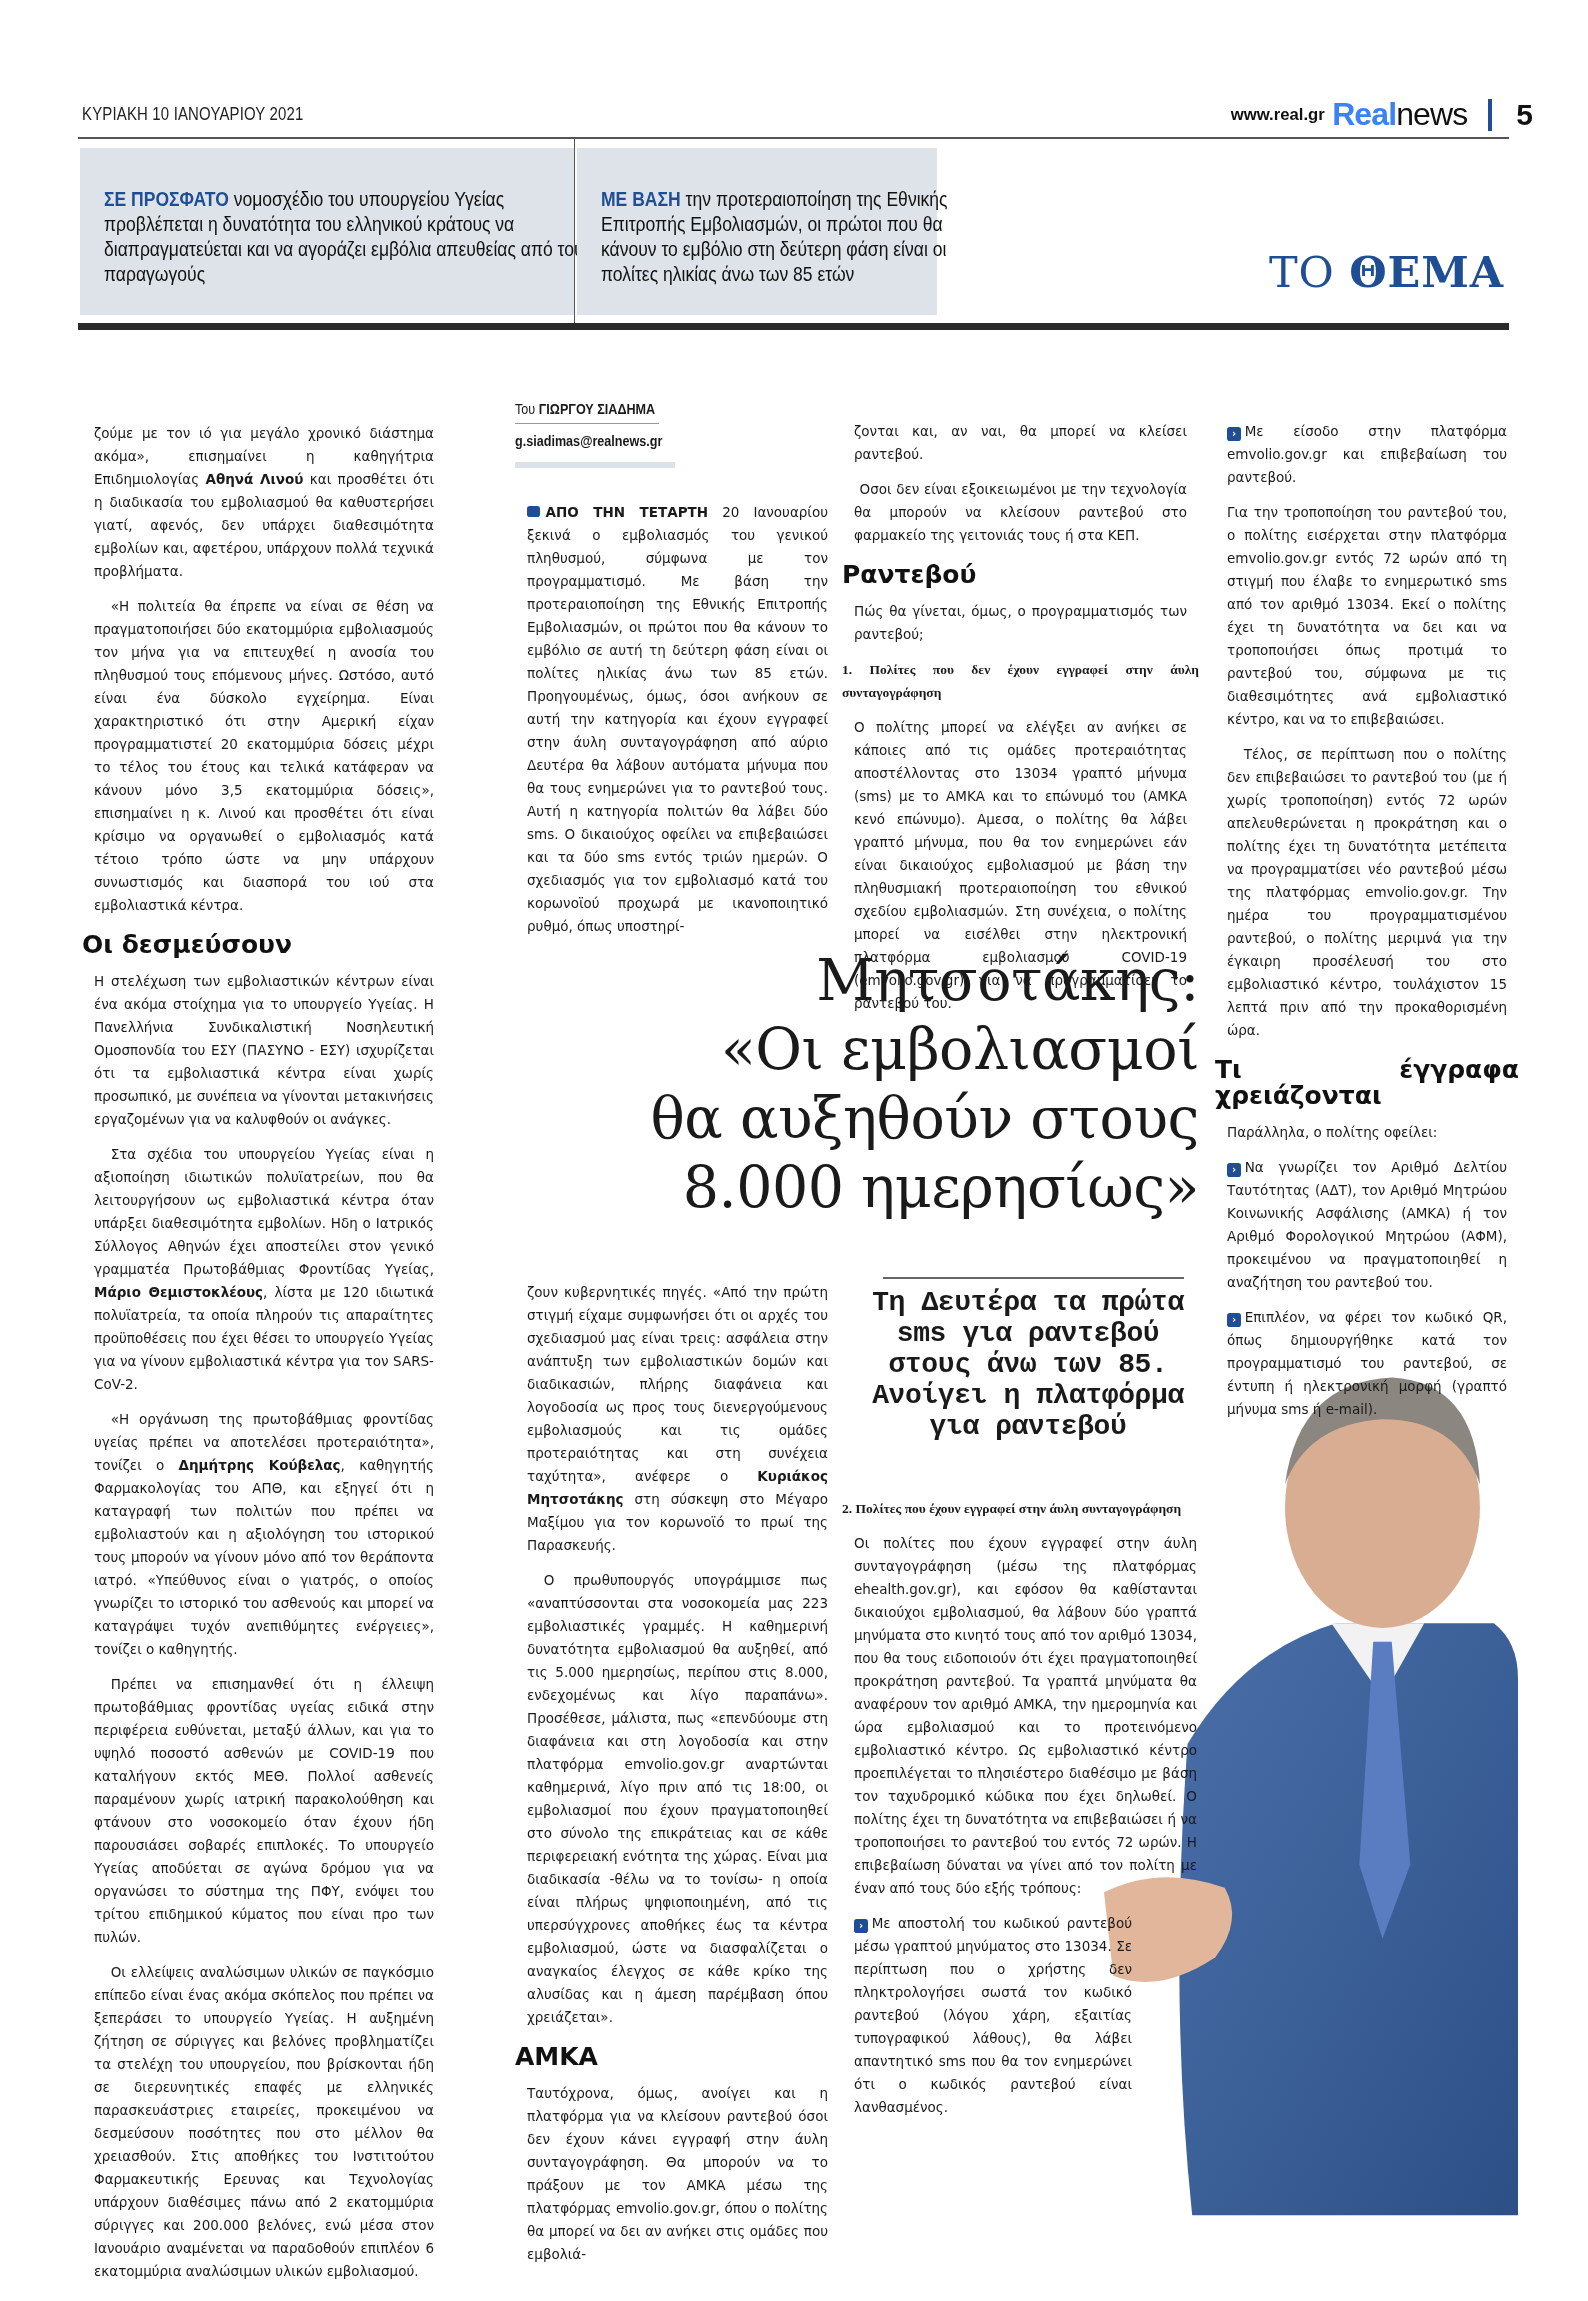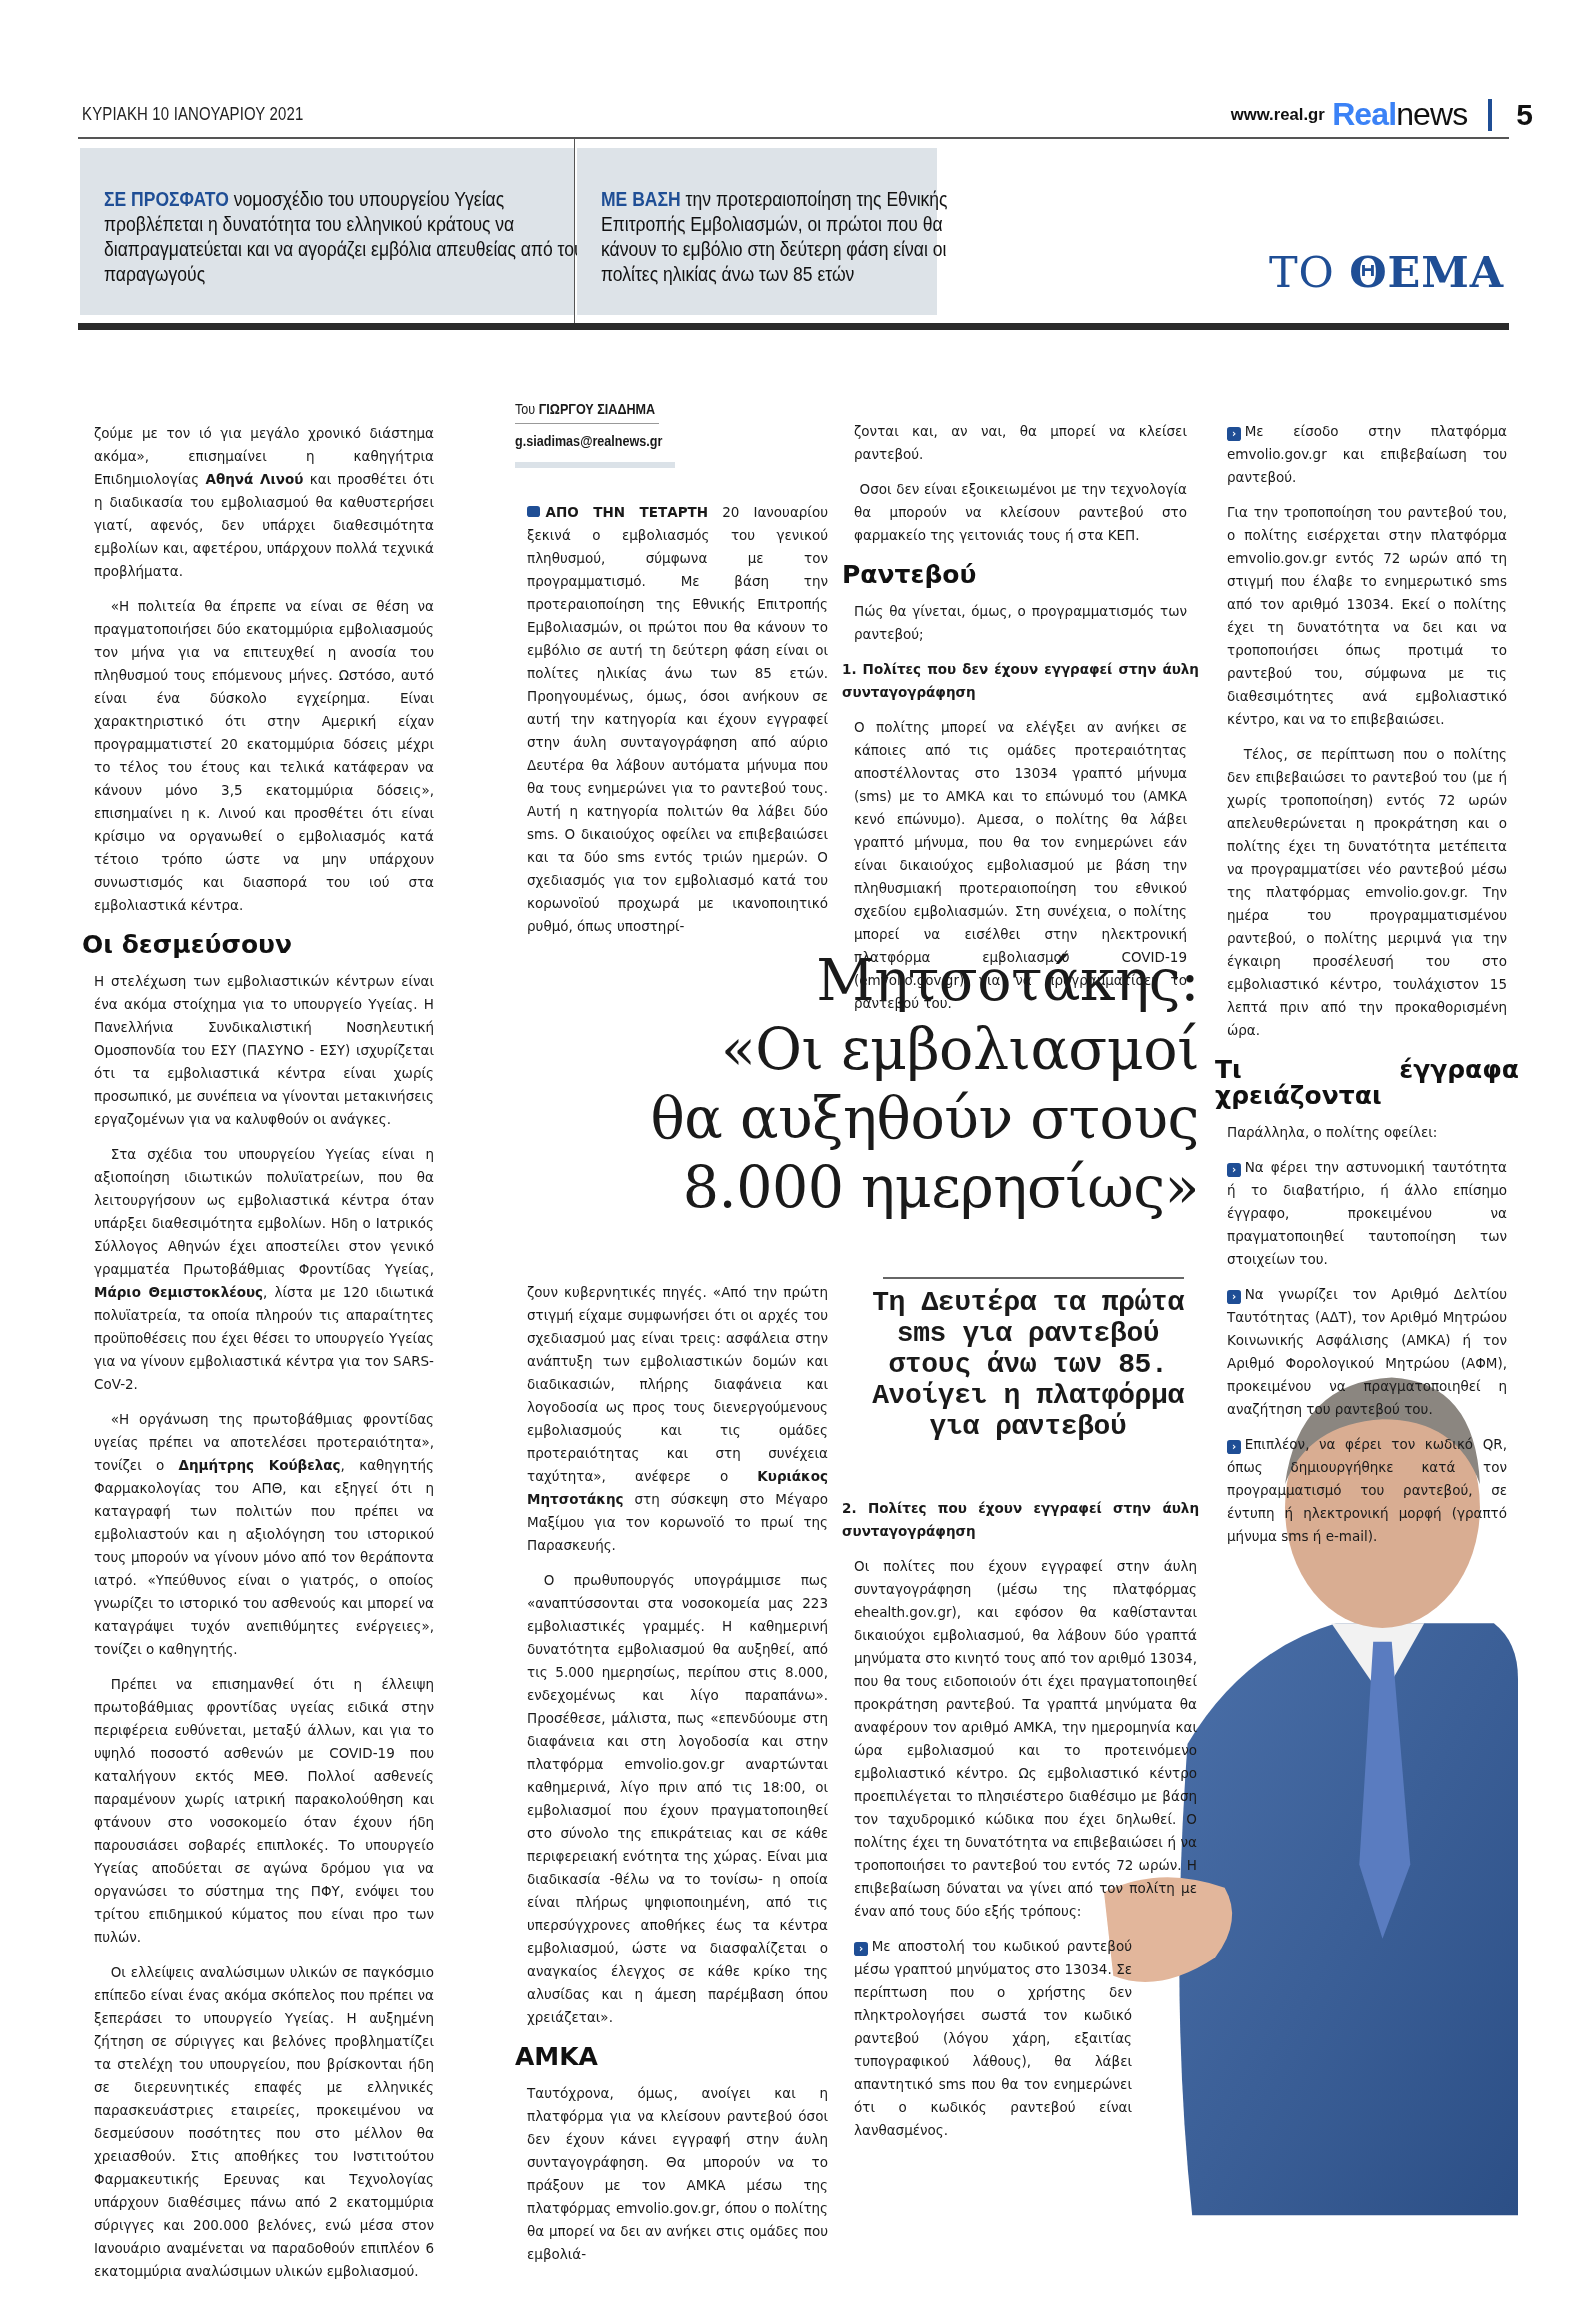--- a/index.html
+++ b/index.html
@@ -20,21 +20,21 @@
   .deck-divider { left:574px; top:137px; width:0.9px; height:186px; background:#555; }
   .deck-text { position:absolute; left:24px; right:18.6px; top:39px; font-family:"Liberation Sans", sans-serif; font-size:20.4px; line-height:25px; color:#111; transform:scaleX(0.86); transform-origin:left; width:116%; }
   .deck-text b { color:#1f4e95; }
   .thema { right:85px; top:247px; font-family:"DejaVu Serif", serif; font-size:43px; color:#1f4e95; letter-spacing:0.9px; }
   .thema b { font-weight:bold;text-align:right; }
   .rule-thick { left:78px; right:80px; top:323px; height:7.4px; background:#2a2a2a; }
   .col { font-size:13.5px; line-height:23px; text-align:justify; color:#1a1a1a; }
   .col p { margin:12px; text-indent:16.7px; }
   .col p.noind { text-indent:0; }
   .col h3 { margin:15px 0 1.9px 0; font-family:"DejaVu Sans", sans-serif; font-size:25px; font-weight:bold; line-height:26px; color:#111; }
-  .col h4 { margin:0; font-size:13.5px; font-weight:bold; line-height:23px; }
+  .col h4 { margin:0; font-size:13.5px; font-weight:bold; line-height:23px;font-family:Liberation Serif, serif; }
   .col1 { left:82px; top:410px; width:364px; }
   .col2 { left:515px; top:399px; width:325px; }
   .col3 { left:842px; top:408px; width:357px; }
   .col4 { left:1215px; top:408px; width:304px; }
   .col2b { left:515px; top:1269px; width:325px; }
   .col3b { left:842px; top:1497px; width:357px; }
   .byline { font-family:"Liberation Sans", sans-serif; font-size:14px; line-height:20.4px; border-bottom:0.9px solid #999; width:160px; padding-bottom:3.7px; transform:scaleX(0.9); transform-origin:left; }
   .byline-email { font-family:"Liberation Sans", sans-serif; font-size:14px; font-weight:bold; margin-top:5.6px; transform:scaleX(0.9); transform-origin:left; }
   .byline-bar { width:160px; height:6.5px; background:#dbe2e8; margin-top:9.3px; margin-bottom:33px; }
   .lead-marker { display:inline-block; width:13px; height:10.2px; background:#1f4e95; border-radius:2.8px; margin-right:5.6px; vertical-align:0.9px; }
@@ -133,17 +133,16 @@
   <p class="noind" style="width:343px"><span>Οι πολίτες που έχουν εγγραφεί στην άυλη συνταγογράφηση (μέσω της πλατφόρμας ehealth.gov.gr), και εφόσον θα καθίστανται δικαιούχοι εμβολιασμού, θα λάβουν δύο γραπτά μηνύματα στο κινητό τους από τον αριθμό 13034, που θα τους ειδοποιούν ότι έχει πραγματοποιηθεί προκράτηση ραντεβού. Τα γραπτά μηνύματα θα αναφέρουν τον αριθμό ΑΜΚΑ, την ημερομηνία και ώρα εμβολιασμού και το προτεινόμενο εμβολιαστικό κέντρο. Ως εμβολιαστικό κέντρο προεπιλέγεται το πλησιέστερο διαθέσιμο με βάση τον ταχυδρομικό κώδικα που έχει δηλωθεί. Ο πολίτης έχει τη δυνατότητα να επιβεβαιώσει ή να τροποποιήσει το ραντεβού του εντός 72 ωρών. Η επιβεβαίωση δύναται να γίνει από τον πολίτη με έναν από τους δύο εξής τρόπους:</span></p>
   <p class="noind" style="width:278px"><span class="bullet">›</span><span>Με αποστολή του κωδικού ραντεβού μέσω γραπτού μηνύματος στο 13034. Σε περίπτωση που ο χρήστης δεν πληκτρολογήσει σωστά τον κωδικό ραντεβού (λόγου χάρη, εξαιτίας τυπογραφικού λάθους), θα λάβει απαντητικό sms που θα τον ενημερώνει ότι ο κωδικός ραντεβού είναι λανθασμένος.</span></p>
 </div>
 
 <div class="abs col col4">
   <p class="noind"><span class="bullet">›</span><span>Με είσοδο στην πλατφόρμα emvolio.gov.gr και επιβεβαίωση του ραντεβού.</span></p>
   <p class="noind">Για την τροποποίηση του ραντεβού του, ο πολίτης εισέρχεται στην πλατφόρμα emvolio.gov.gr εντός 72 ωρών από τη στιγμή που έλαβε το ενημερωτικό sms από τον αριθμό 13034. Εκεί ο πολίτης έχει τη δυνατότητα να δει και να τροποποιήσει όπως προτιμά το ραντεβού του, σύμφωνα με τις διαθεσιμότητες ανά εμβολιαστικό κέντρο, και να το επιβεβαιώσει.</p>
   <p>Τέλος, σε περίπτωση που ο πολίτης δεν επιβεβαιώσει το ραντεβού του (με ή χωρίς τροποποίηση) εντός 72 ωρών απελευθερώνεται η προκράτηση και ο πολίτης έχει τη δυνατότητα μετέπειτα να προγραμματίσει νέο ραντεβού μέσω της πλατφόρμας emvolio.gov.gr. Την ημέρα του προγραμματισμένου ραντεβού, ο πολίτης μεριμνά για την έγκαιρη προσέλευσή του στο εμβολιαστικό κέντρο, τουλάχιστον 15 λεπτά πριν από την προκαθορισμένη ώρα.</p>
   <h3>Τι έγγραφα χρειάζονται</h3>
   <p class="noind">Παράλληλα, ο πολίτης οφείλει:</p>
-  <p class="noind"><span class="bullet">›</span><span>Να φέρει την αστυνομική ταυτότητα ή το διαβατήριο, ή άλλο επίσημο έγγραφο, προκειμένου να πραγματοποιηθεί ταυτοποίηση των στοιχείων του.</span></p>
   <p class="noind"><span class="bullet">›</span><span>Να γνωρίζει τον Αριθμό Δελτίου Ταυτότητας (ΑΔΤ), τον Αριθμό Μητρώου Κοινωνικής Ασφάλισης (ΑΜΚΑ) ή τον Αριθμό Φορολογικού Μητρώου (ΑΦΜ), προκειμένου να πραγματοποιηθεί η αναζήτηση του ραντεβού του.</span></p>
   <p class="noind"><span class="bullet">›</span><span>Επιπλέον, να φέρει τον κωδικό QR, όπως δημιουργήθηκε κατά τον προγραμματισμό του ραντεβού, σε έντυπη ή ηλεκτρονική μορφή (γραπτό μήνυμα sms ή e-mail).</span></p>
 </div>
 
 
 </body></html>

